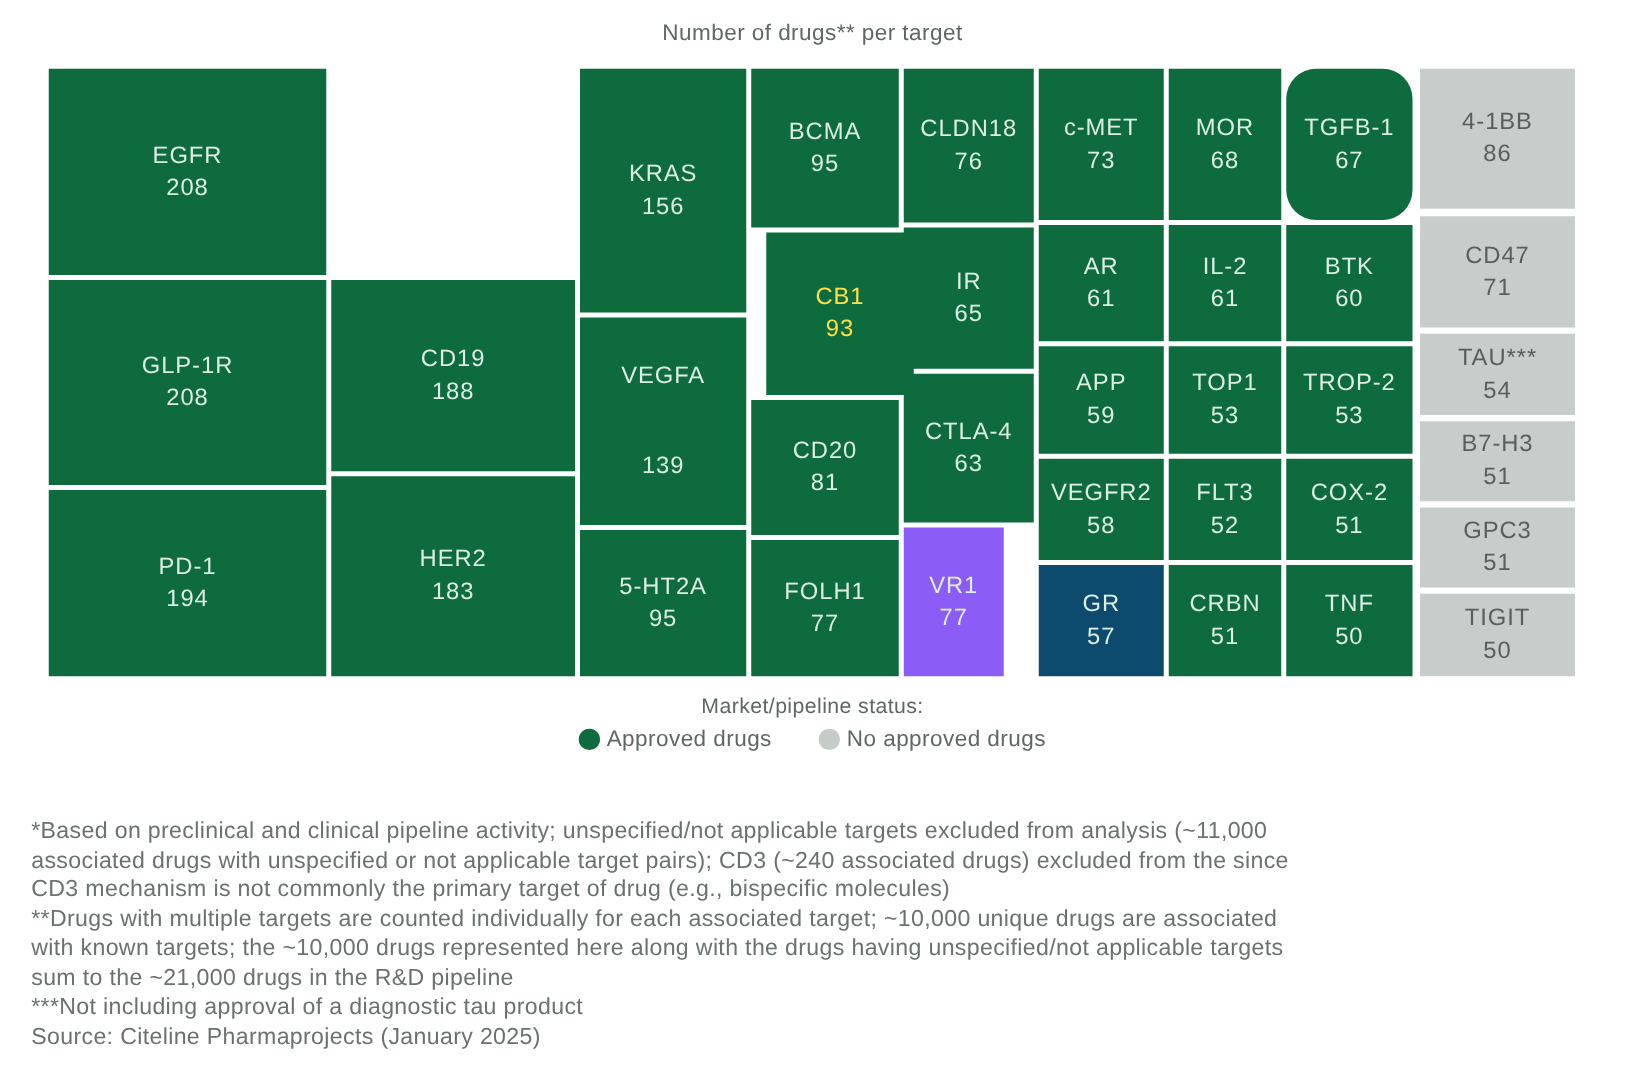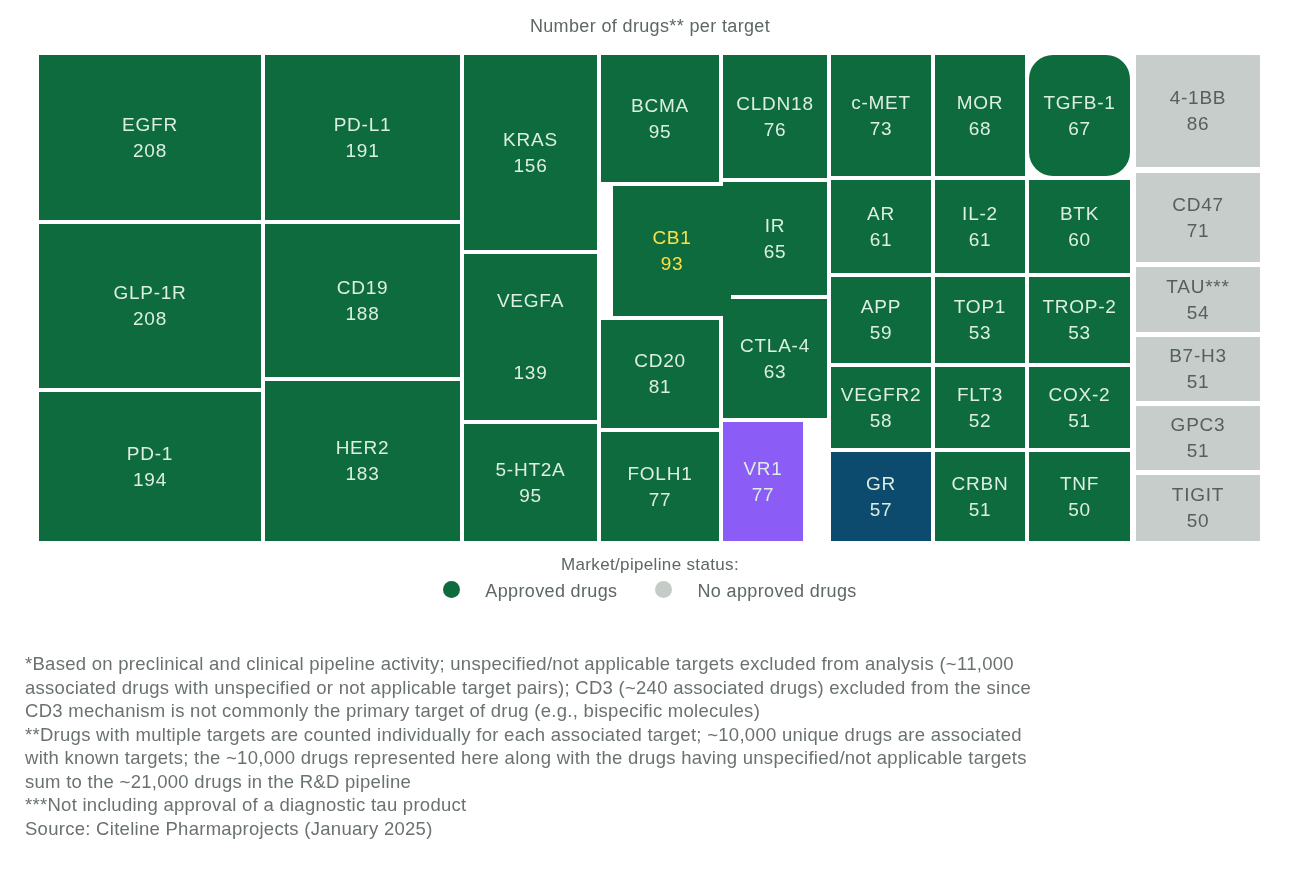--- a/index.html
+++ b/index.html
@@ -47,21 +47,21 @@
     position: absolute;
     left: 0; top: 581px; width: 1300px;
     display: flex;
     justify-content: center;
     align-items: center;
     gap: 38px;
     font-size: 18px;
     color: #5d6765;
     letter-spacing: 0.02em;
   }
-  .legend-item { display: flex; gap: 25px; }
+  .legend-item { display: flex; align-items: center; gap: 5px; }
   .dot { width: 17px; height: 17px; border-radius: 50%; display: inline-block; }
   .footnotes {
     position: absolute;
     left: 25px; top: 652px; width: 1250px;
     font-size: 18.5px;
     line-height: 23.5px;
     color: #6a7270;
     letter-spacing: 0.015em;
   }
 </style>
@@ -75,24 +75,20 @@
       <span>EGFR</span>
       <span>208</span>
     </div>
     <div class="cell" style="left: 0px; top: 169px; width: 222px; height: 164px; background: rgb(13, 107, 61); color: rgb(221, 238, 226);">
       <span>GLP-1R</span>
       <span>208</span>
     </div>
     <div class="cell" style="left: 0px; top: 337px; width: 222px; height: 149px; background: rgb(13, 107, 61); color: rgb(221, 238, 226);">
       <span>PD-1</span>
       <span>194</span>
-    </div>
-    <div class="cell" style="left: 226px; top: 0px; width: 195px; height: 165px; background: rgb(13, 107, 61); color: rgb(221, 238, 226);">
-      <span>PD-L1</span>
-      <span>191</span>
     </div>
     <div class="cell" style="left: 226px; top: 169px; width: 195px; height: 153px; background: rgb(13, 107, 61); color: rgb(221, 238, 226);">
       <span>CD19</span>
       <span>188</span>
     </div>
     <div class="cell" style="left: 226px; top: 326px; width: 195px; height: 160px; background: rgb(13, 107, 61); color: rgb(221, 238, 226);">
       <span>HER2</span>
       <span>183</span>
     </div>
     <div class="cell" style="left: 425px; top: 0px; width: 133px; height: 195px; background: rgb(13, 107, 61); color: rgb(221, 238, 226);">

